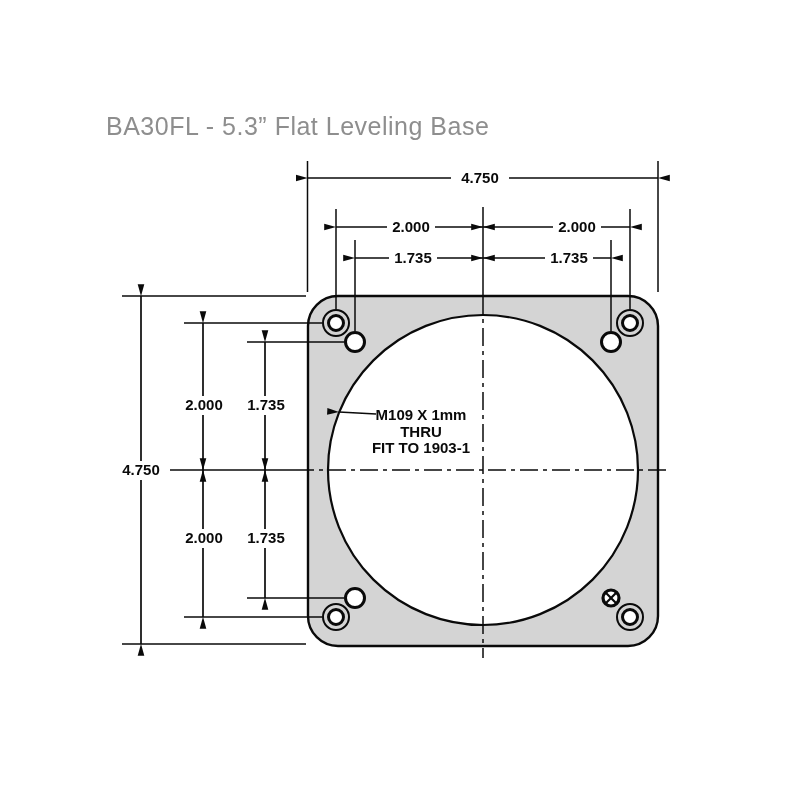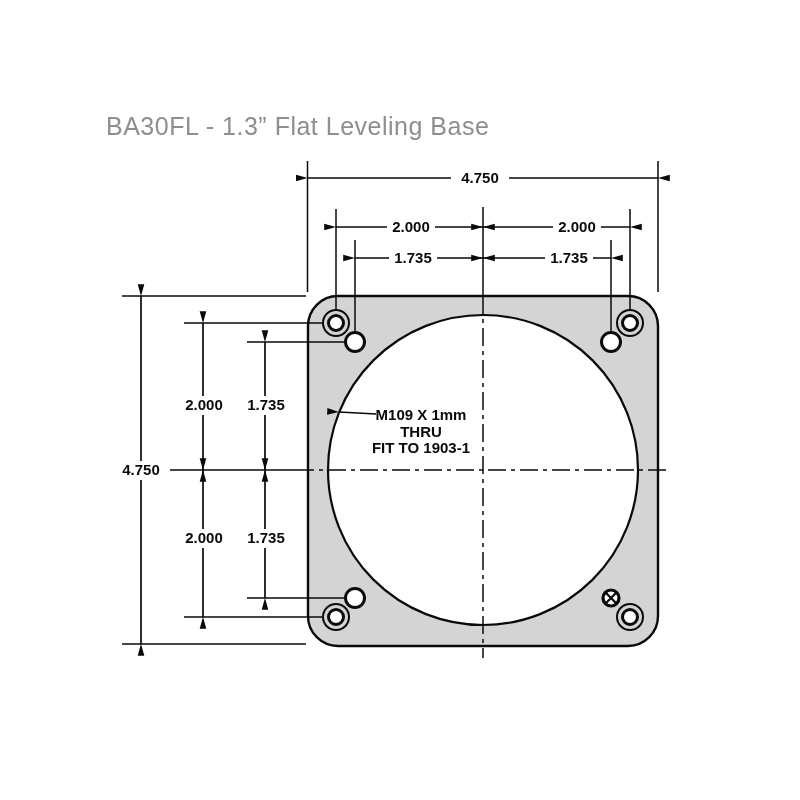--- a/index.html
+++ b/index.html
@@ -31,21 +31,21 @@
   .xline{stroke:var(--line,#000);stroke-width:2.2;stroke-linecap:round;}
   .ext{stroke:var(--line,#000);stroke-width:1.5;}
   .dim{stroke:var(--line,#000);stroke-width:1.7;}
   .cl{stroke:var(--line,#000);stroke-width:1.5;stroke-dasharray:18 5 4 5;}
   .gap{fill:#fff;}
   #arr path{fill:var(--line,#000);}
 </style>
 </head>
 <body>
 
-<div class="title">BA30FL - 1.3” Flat Leveling Base</div>
+<div class="title">BA30FL - 5.3” Flat Leveling Base</div>
 
 <svg width="800" height="800" viewBox="0 0 800 800">
   <defs>
     <marker id="arr" viewBox="0 0 12 8" refX="0.2" refY="4" markerWidth="12" markerHeight="8" markerUnits="userSpaceOnUse" orient="auto-start-reverse">
       <path d="M0,4 L12,7.3 L12,0.7 Z"></path>
     </marker>
   </defs>
 
   <rect class="plate" x="308" y="296" width="350" height="350" rx="30"></rect>
   <circle class="bore" cx="483" cy="470" r="155"></circle>

